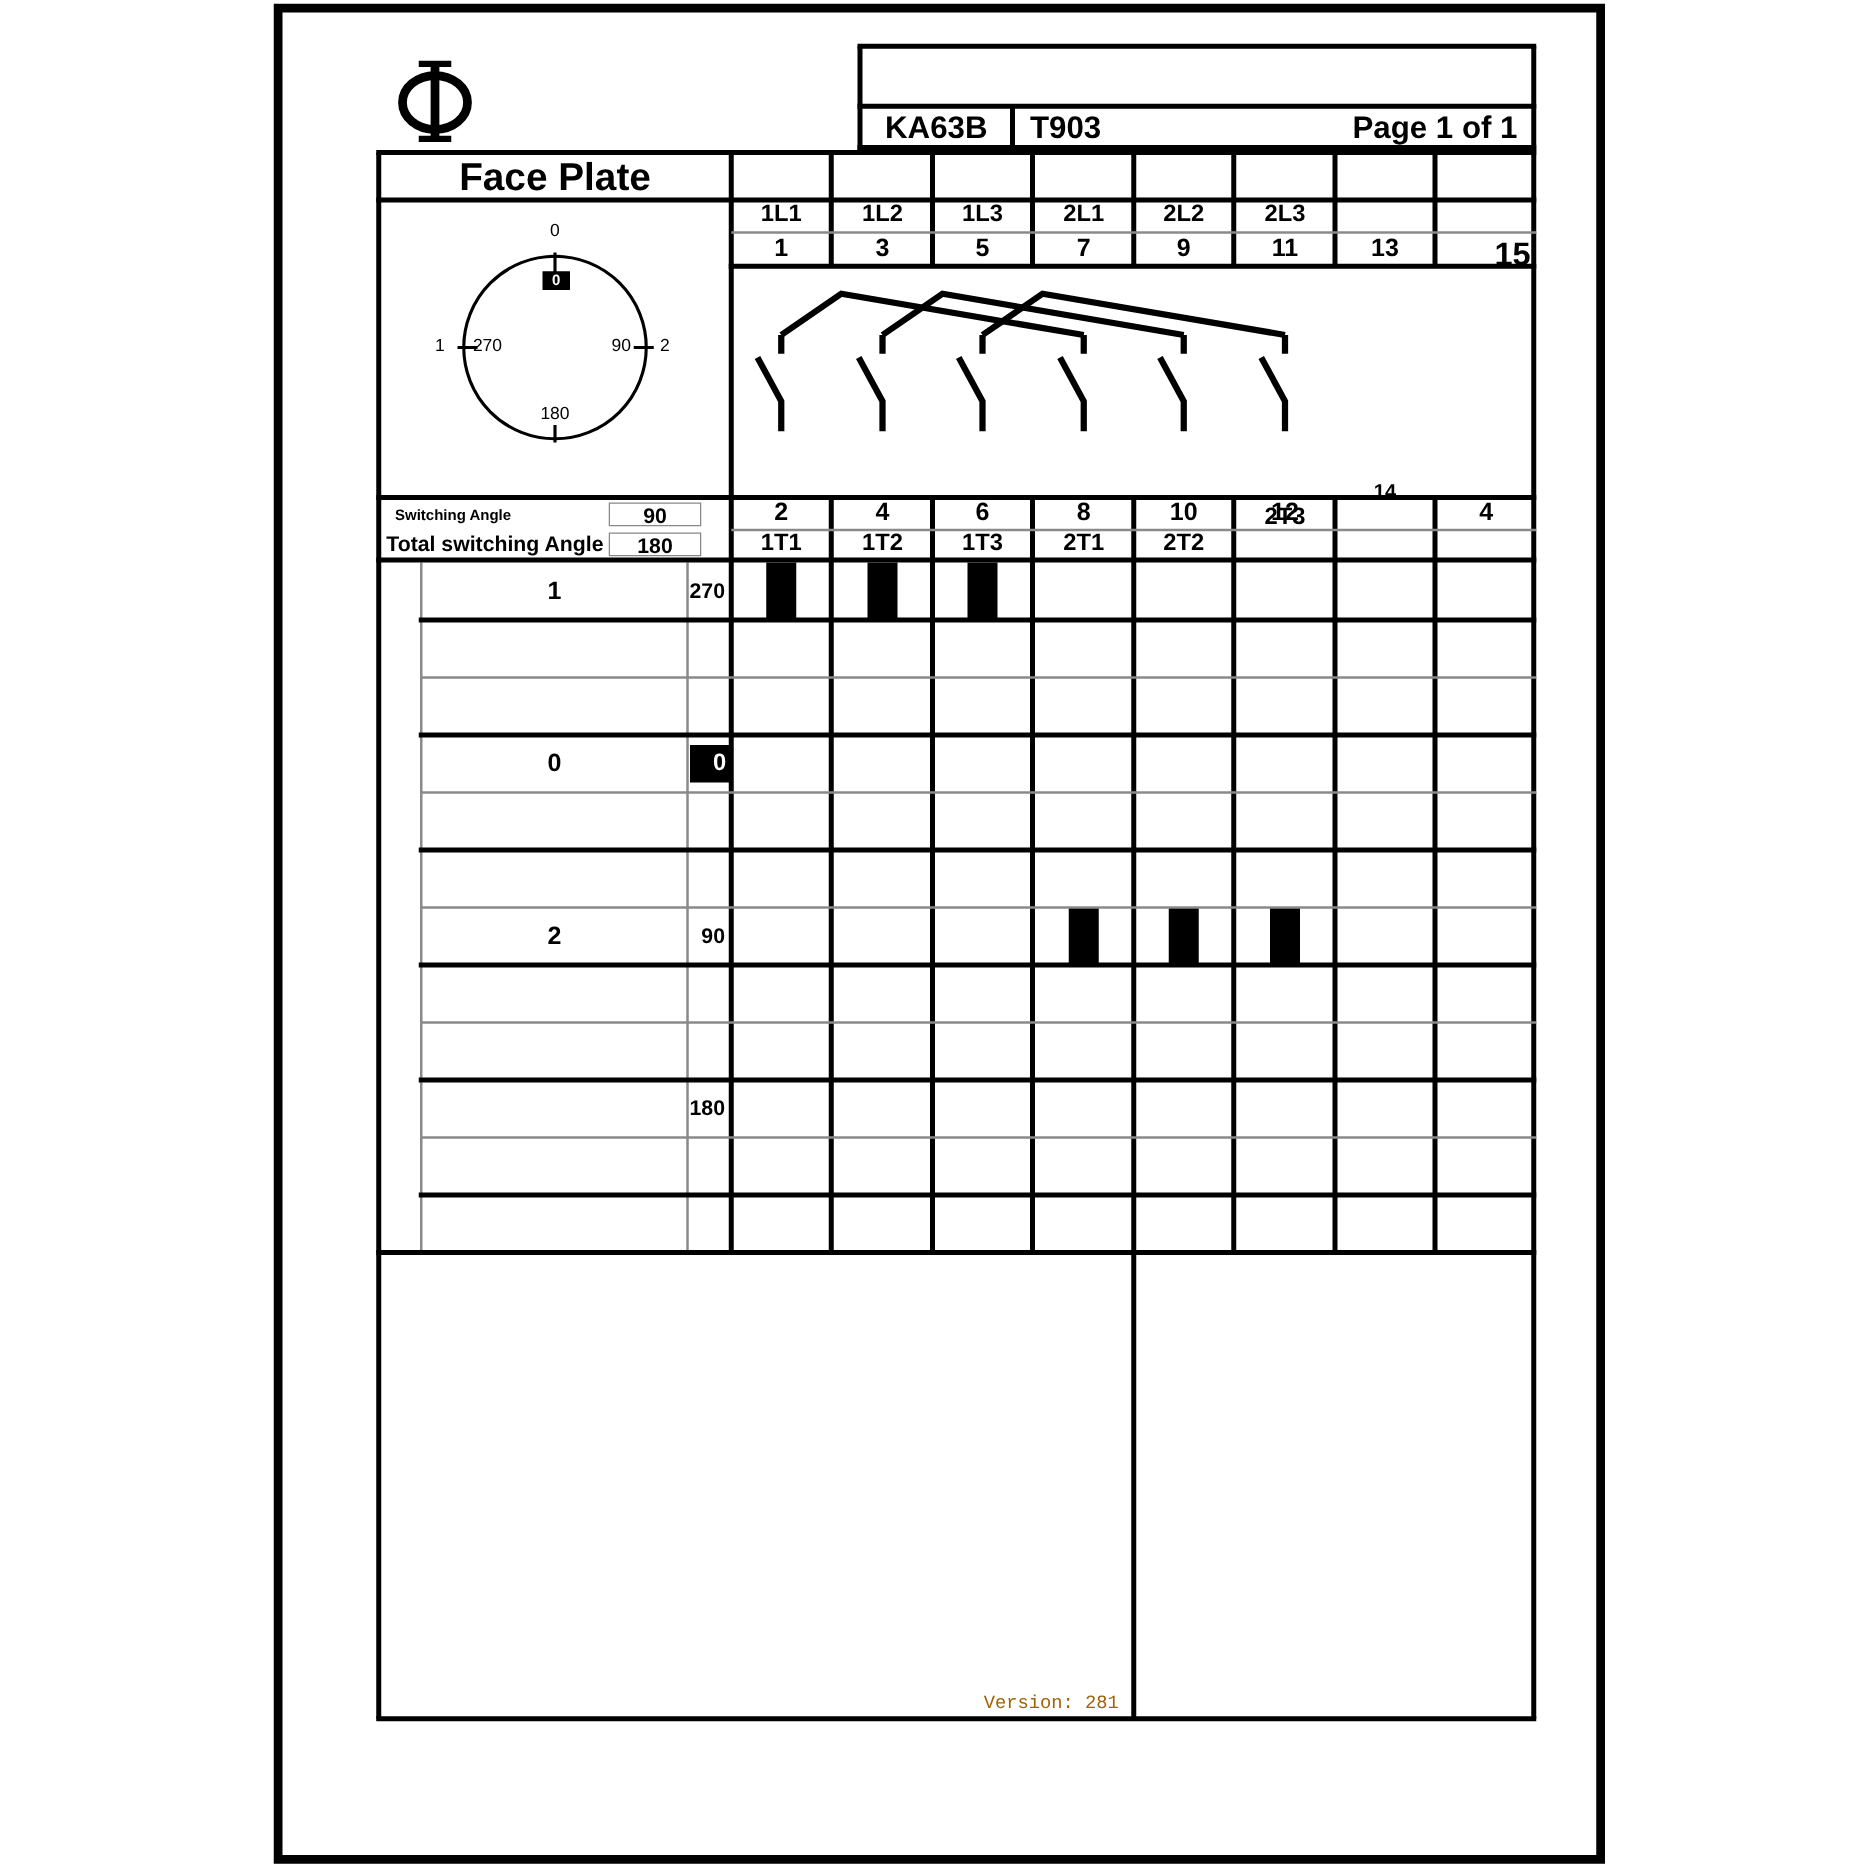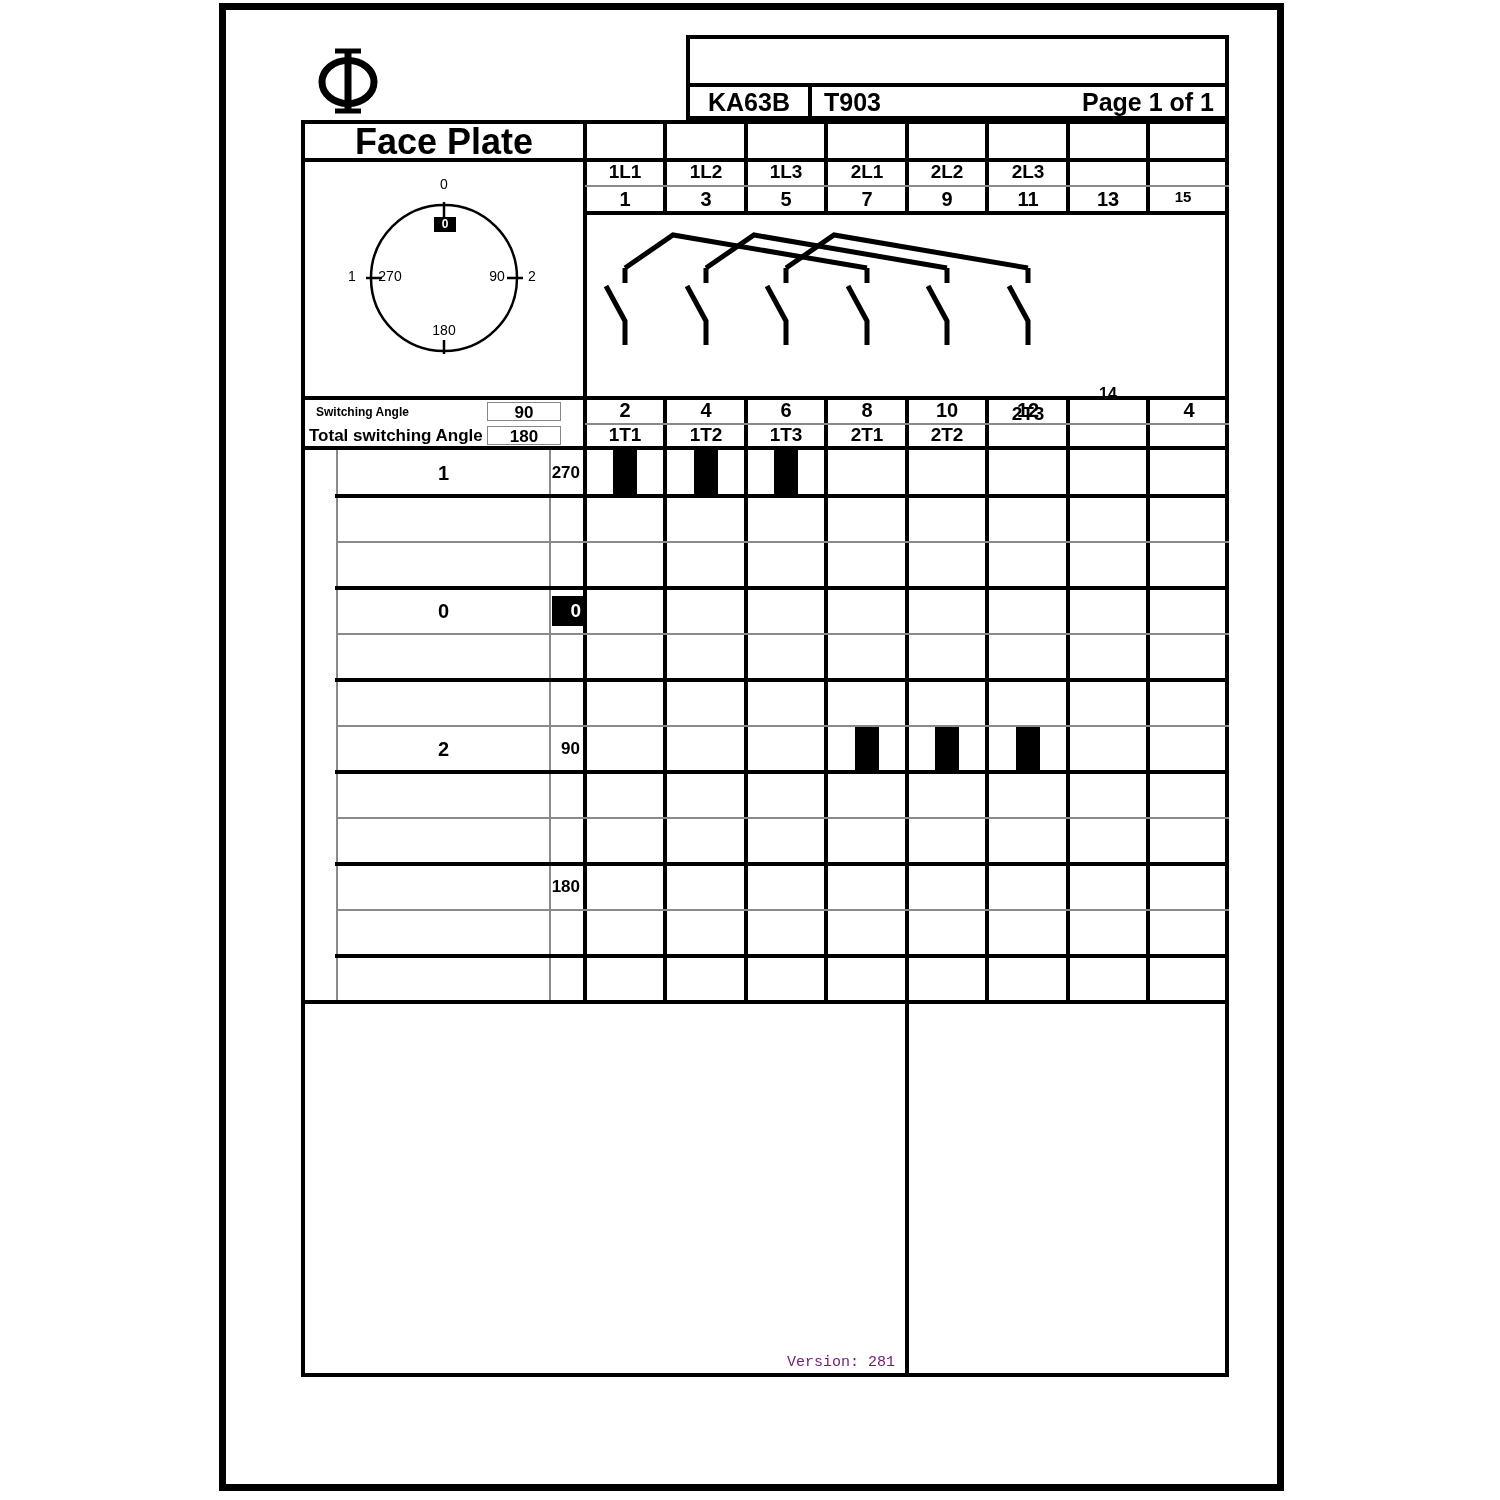--- a/index.html
+++ b/index.html
@@ -27,21 +27,21 @@
     <line x1="32" y1="4" x2="32" y2="68" stroke="#000" stroke-width="7"></line>
     <line x1="19" y1="6" x2="45" y2="6" stroke="#000" stroke-width="5"></line>
     <line x1="19" y1="66" x2="45" y2="66" stroke="#000" stroke-width="5"></line>
     <ellipse cx="32" cy="37" rx="26" ry="21.5" fill="none" stroke="#000" stroke-width="7"></ellipse>
   </svg>
 
   <div class="abs b center" style="left:690px;top:87px;width:118px;height:30px;line-height:30px;font-size:25px;">KA63B</div>
   <div class="abs b" style="left:824px;top:87px;width:200px;height:30px;line-height:30px;font-size:25px;">T903</div>
   <div class="abs b right" style="left:1000px;top:87px;width:214px;height:30px;line-height:30px;font-size:25px;">Page 1 of 1</div>
 
-  <div class="abs b center" style="left:303px;top:126px;width:282px;height:31px;line-height:31px;font-size:36px;">Face Plate</div>
+  <div class="abs b center" style="left:303px;top:126px;width:282px;height:31px;line-height:31px;font-size:31px;">Face Plate</div>
 
   <svg class="abs" style="left:303px;top:160px;" width="282" height="240" viewBox="0 0 282 240">
     <circle cx="141" cy="118" r="73" fill="none" stroke="#000" stroke-width="2.5"></circle>
     <line x1="141" y1="42" x2="141" y2="58" stroke="#000" stroke-width="2.5"></line>
     <line x1="141" y1="180" x2="141" y2="194" stroke="#000" stroke-width="2.5"></line>
     <line x1="63" y1="118" x2="79" y2="118" stroke="#000" stroke-width="2.5"></line>
     <line x1="204" y1="118" x2="220" y2="118" stroke="#000" stroke-width="2.5"></line>
   </svg>
   <div class="abs center" style="left:424px;top:176px;width:40px;font-size:14px;">0</div>
   <div class="abs" style="left:434px;top:217px;width:22px;height:15px;background:#000;">
@@ -67,21 +67,21 @@
   <div class="cl" style="left:1068px;top:161px;font-size:19px;"></div>
   <div class="cl" style="left:1149px;top:161px;font-size:19px;"></div>
 
   <div class="cl" style="left:585px;top:188px;font-size:20px;">1</div>
   <div class="cl" style="left:666px;top:188px;font-size:20px;">3</div>
   <div class="cl" style="left:746px;top:188px;font-size:20px;">5</div>
   <div class="cl" style="left:827px;top:188px;font-size:20px;">7</div>
   <div class="cl" style="left:907px;top:188px;font-size:20px;">9</div>
   <div class="cl" style="left:988px;top:188px;font-size:20px;">11</div>
   <div class="cl" style="left:1068px;top:188px;font-size:20px;">13</div>
-  <div class="cl" style="left:1143px;top:188px;font-size:15px;text-align:center;">15</div>
+  <div class="cl" style="left:1170px;top:188px;font-size:26px;text-align:center;">15</div>
 
   <svg class="abs" style="left:585px;top:213px;" width="644" height="185" viewBox="0 0 644 185">
     <g stroke="#000" stroke-width="5" fill="none">
 
       <polyline points="40,55 88,22 282,55"></polyline>
       <polyline points="121,55 169,22 362,55"></polyline>
       <polyline points="201,55 249,22 443,55"></polyline>
 
       <g>
         <line x1="40" y1="55" x2="40" y2="70"></line>
@@ -130,21 +130,21 @@
   <div class="abs b right" style="left:480px;top:864px;width:100px;height:46px;line-height:46px;font-size:17px;">180</div>
 
   <div class="bar" style="left:613px;top:450px;"></div>
   <div class="bar" style="left:694px;top:450px;"></div>
   <div class="bar" style="left:774px;top:450px;"></div>
 
   <div class="bar" style="left:855px;top:726px;"></div>
   <div class="bar" style="left:935px;top:726px;"></div>
   <div class="bar" style="left:1016px;top:726px;"></div>
 
-  <div class="abs right" style="left:640px;top:1353px;width:255px;height:20px;line-height:20px;font-size:15px;color:#701a75;font-family:'Liberation Mono',monospace;">Version: 281</div>
+  <div class="abs right" style="left:640px;top:1353px;width:255px;height:20px;line-height:20px;font-size:15px;color:#a16207;font-family:'Liberation Mono',monospace;">Version: 281</div>
 
   <div class="vt" style="left:301px;top:122px;height:1253px;"></div>
   <div class="vt" style="left:583px;top:122px;height:880px;"></div>
   <div class="vt" style="left:1225px;top:37px;height:1338px;"></div>
   <div class="vt" style="left:686px;top:37px;height:85px;"></div>
   <div class="vt" style="left:808px;top:85px;height:37px;"></div>
   <div class="vt" style="left:663px;top:122px;height:91px;"></div>
   <div class="vt" style="left:663px;top:398px;height:604px;"></div>
   <div class="vt" style="left:744px;top:122px;height:91px;"></div>
   <div class="vt" style="left:744px;top:398px;height:604px;"></div>

